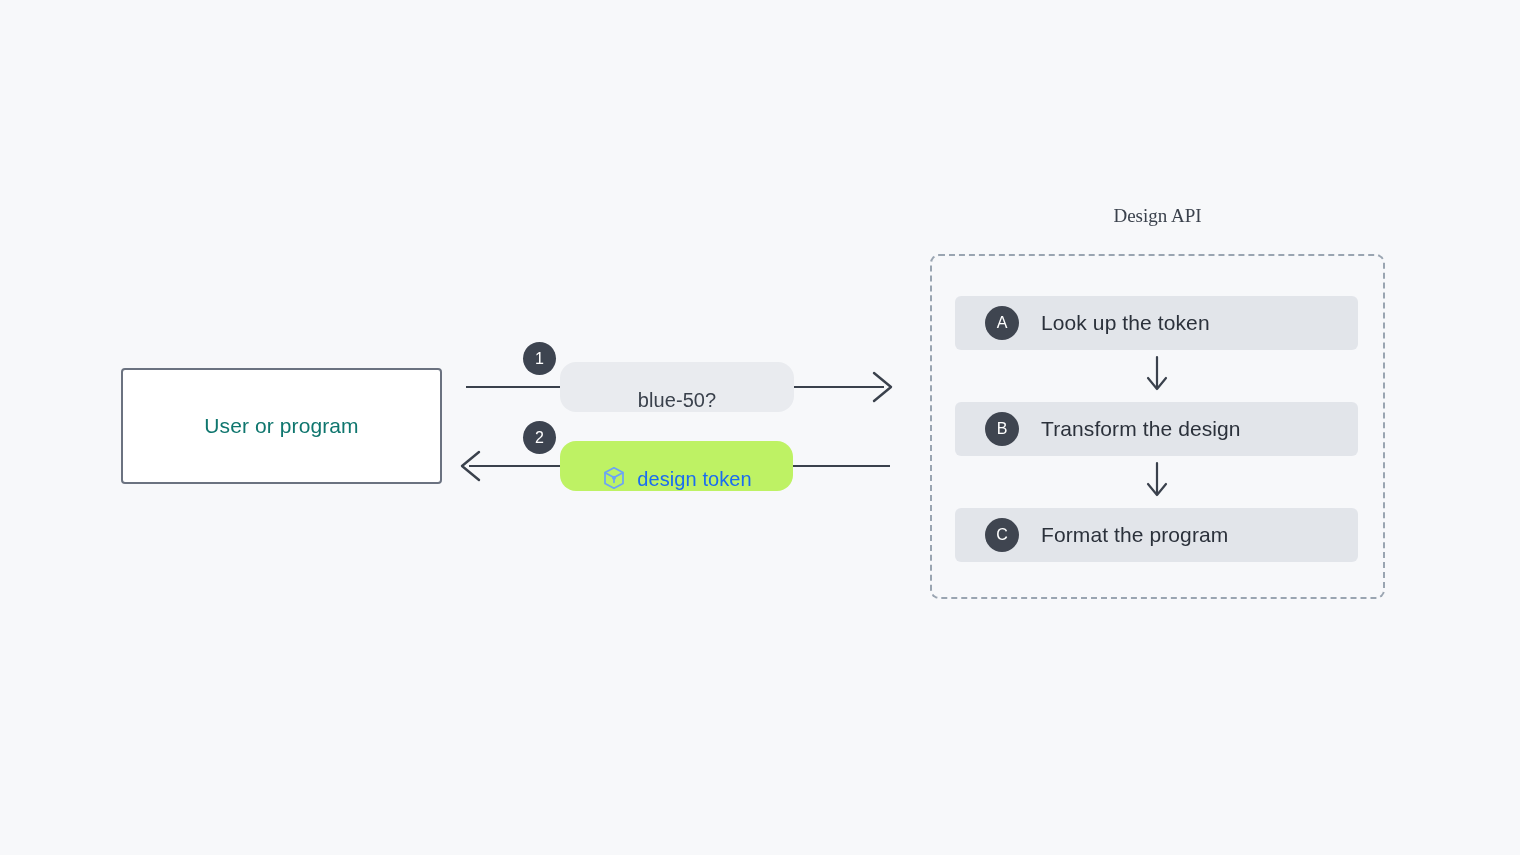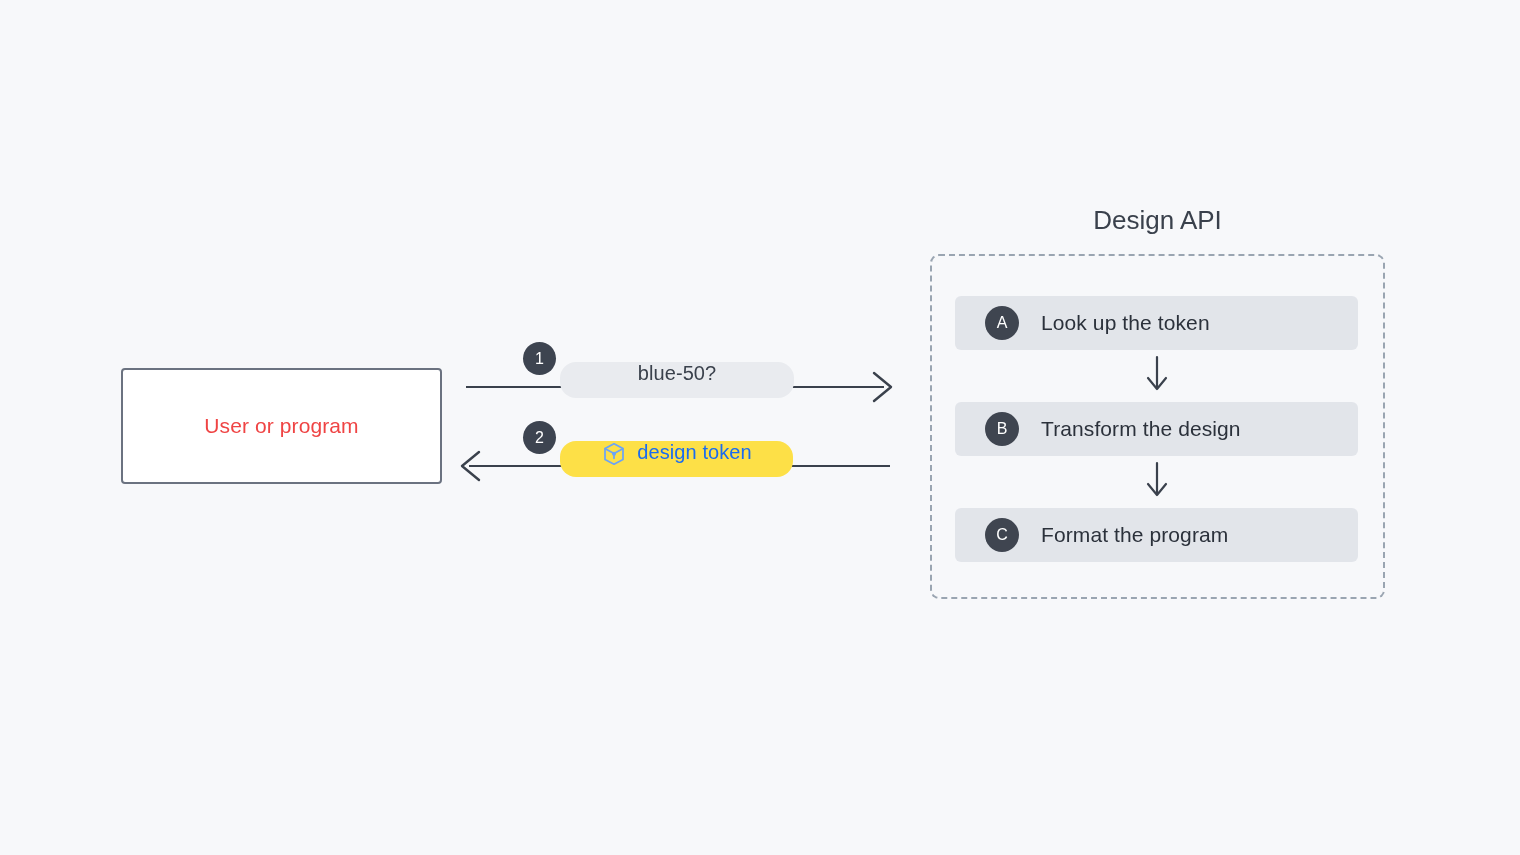--- a/index.html
+++ b/index.html
@@ -29,21 +29,21 @@
     box-sizing: border-box;
     background: #ffffff;
     border: 2px solid #6b7280;
     border-radius: 4px;
     display: flex;
     align-items: center;
     justify-content: center;
   }
   .actor-label {
     font-size: 21px;
-    color: #ef4444;
+    color: #0f766e;
     letter-spacing: 0.1px;
   }
 
   
   .flow-line {
     position: absolute;
     height: 2px;
     background: #3a414c;
   }
   .arrowhead {
@@ -64,56 +64,57 @@
     font-size: 16px;
     display: flex;
     align-items: center;
     justify-content: center;
     z-index: 3;
   }
 
   
   .pill {
     position: absolute;
-    height: 36px;
+    height: 50px;
     border-radius: 16px;
     display: flex;
-    align-items: flex-start;
+    align-items: flex-end;
     justify-content: center;
     gap: 10px;
     z-index: 2;
   }
   .pill-request {
     background: #e9ebef;
     color: #3a414c;
   }
   .pill-response {
-    background: #fde047;
+    background: #bef264;
     color: #1a6cf0;
   }
   .pill-text {
     font-size: 20px;
     letter-spacing: 0.1px;
   }
   .cube-icon {
     display: flex;
     align-items: center;
     width: 26px;
     height: 26px;
   }
 
   
   .group-title {
     position: absolute;
     left: 930px;
     top: 205px;
     width: 455px;
     text-align: center;
-    font-size: 26px;
+    font-size: 19px;
     color: #3a414c;
+    font-family: Liberation Serif, serif;
   }
   .group-box {
     position: absolute;
     left: 930px;
     top: 254px;
     width: 455px;
     height: 345px;
     box-sizing: border-box;
     border: 2px dashed #9aa5b1;
     border-radius: 9px;

